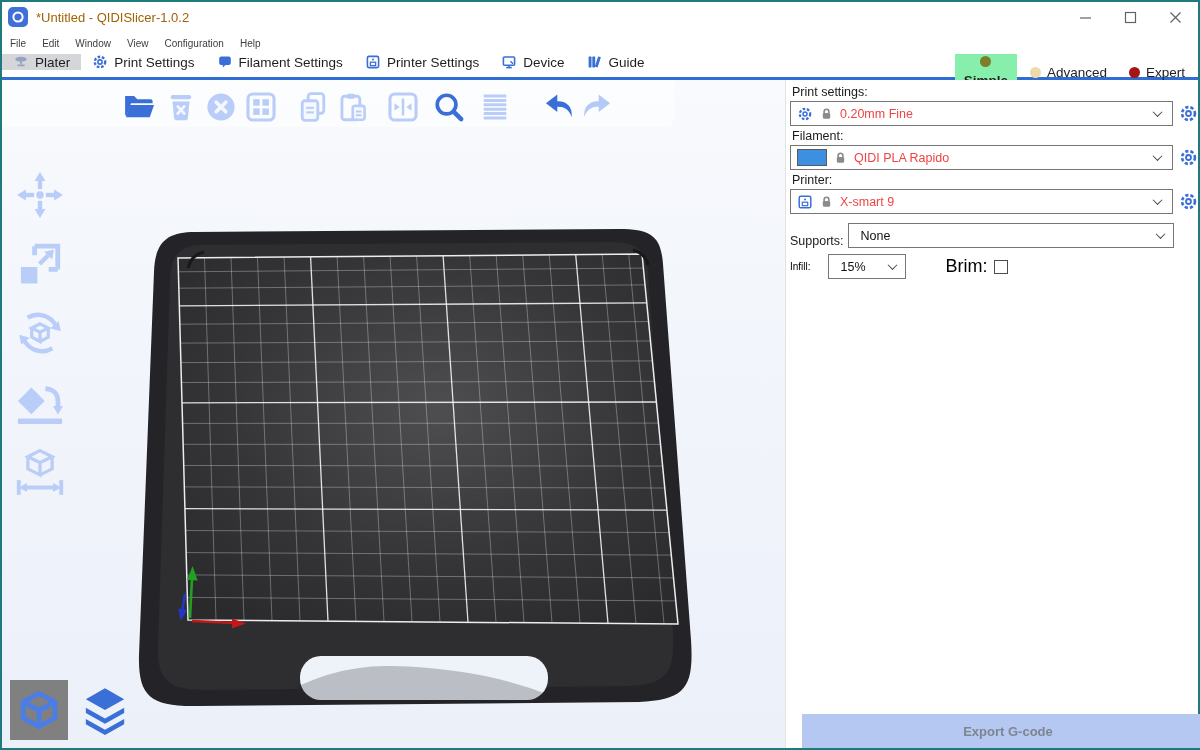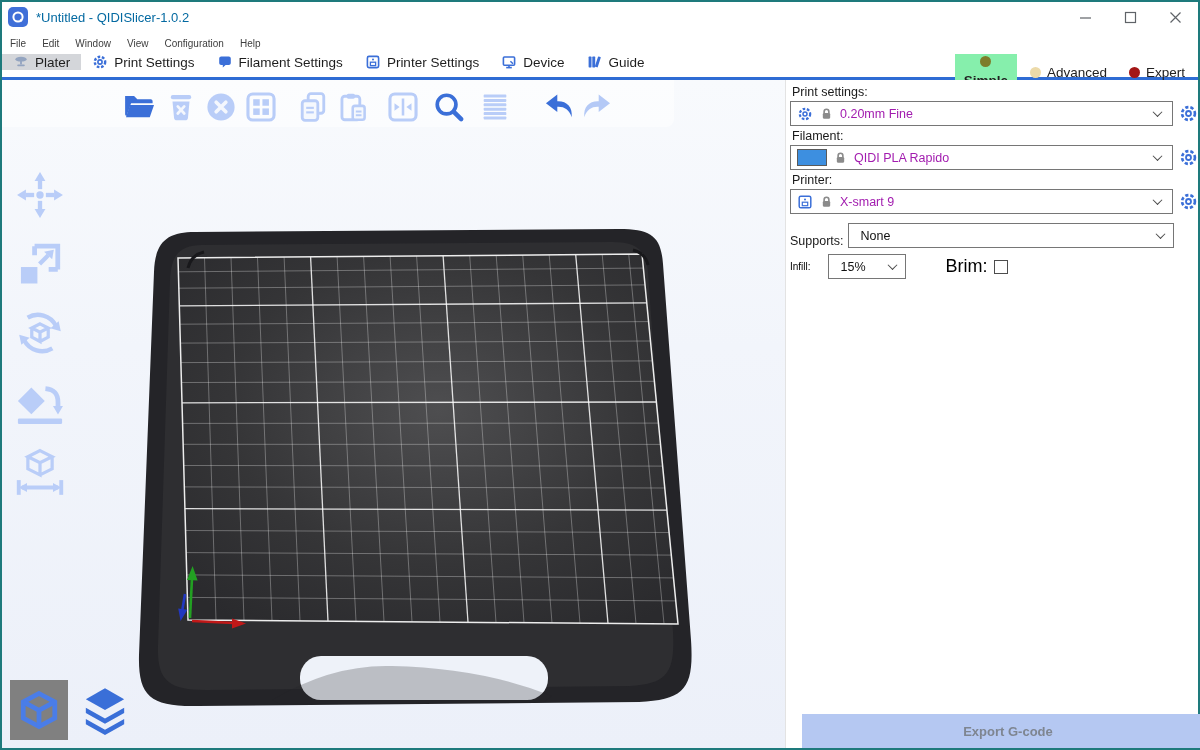--- a/index.html
+++ b/index.html
@@ -2,21 +2,21 @@
 <html><head>
 <meta charset="utf-8">
 <style>
   * { margin:0; padding:0; box-sizing:border-box; }
   html,body { width:1200px; height:750px; font-family:"Liberation Sans", sans-serif; background:#fff; overflow:hidden; }
   .window { position:relative; width:1200px; height:750px; border:2px solid #1e7a7c; background:#fff; }
 
   
   .titlebar { position:absolute; left:0; top:0; width:1196px; height:30px; background:#fff; display:flex; align-items:center; }
   .app-icon { width:20px; height:20px; border-radius:5px; background:#3f6fd8; margin:0 8px 0 6px; display:flex; align-items:center; justify-content:center; }
-  .title-text { font-size:13px; color:#0369a1;text-align:right; }
+  .title-text { font-size:13px; color:#a16207;text-align:right; }
   .win-controls { margin-left:auto; display:flex; align-items:center; gap:32px; padding-right:16px; }
   .win-btn { width:13px; height:13px; display:flex; align-items:center; justify-content:center; cursor:default; }
 
   
   .menubar { position:absolute; left:0; top:30px; width:1196px; height:22px; background:#fff; display:flex; align-items:center; padding-left:0; }
   .menu-item { font-size:10px; color:#3e3e3e; padding:0 8px; height:100%; display:flex; align-items:center; }
 
   
   .tabbar { position:absolute; left:0; top:52px; width:1196px; height:26px; background:#fff; border-bottom:3px solid #2f6cd4; display:flex; align-items:flex-start; }
   .tab { display:flex; align-items:center; gap:6px; padding:0 11px; font-size:13.5px; color:#1e1e1e; }
@@ -36,21 +36,21 @@
   .gz-icon { width:52px; height:52px; }
   .view-toggles { position:absolute; left:8px; top:600px; display:flex; gap:8px; align-items:flex-start; }
   .vt { width:58px; height:60px; display:flex; align-items:center; justify-content:center; }
   .vt.active { background:#808080; }
   .bed-svg { position:absolute; left:0; top:0; }
 
   
   .sidebar { position:absolute; left:783px; top:0; width:413px; height:668px; background:#fff; border-left:1px solid #e3e3e3; padding:2px 0 0 4px; }
   .sb-label { font-size:12.5px; color:#1a1a1a; margin:3px 0 2px 2px; }
   .combo-row { display:flex; align-items:center; gap:5px; padding-right:0; }
-  .combo { flex:1; height:25px; border:1px solid #767676; background:#fff; display:flex; align-items:center; gap:7px; padding:0 2px 0 6px; font-size:12.5px; color:#a21caf; }
+  .combo { flex:1; height:25px; border:1px solid #767676; background:#fff; display:flex; align-items:center; gap:7px; padding:0 2px 0 6px; font-size:12.5px; color:#ef4444; }
   .combo .val { flex:1; }
   .chev { width:7px; height:7px; border-right:1.6px solid #4a4a4a; border-bottom:1.6px solid #4a4a4a; transform:rotate(45deg) translate(-1px,-1px); margin-right:9px; flex:0 0 auto; }
   .gear-btn { width:20px; height:20px; flex:0 0 auto; display:flex; align-items:center; justify-content:center; }
   .swatch { width:30px; height:17px; border:1px solid #5a5a5a; flex:0 0 auto; }
   .support-row { display:flex; align-items:flex-end; margin-top:9px; padding-right:24px; }
   .support-row .sb-inline-label { font-size:12.5px; color:#1a1a1a; margin-right:4px; white-space:nowrap; }
   .sel { border:1px solid #767676; background:#fff; height:25px; display:flex; align-items:center; font-size:12.5px; color:#111; padding-left:12px; }
   .sel .val { flex:1; }
   .infill-row { display:flex; align-items:center; margin-top:6px; }
   .checkbox { width:14px; height:14px; border:1px solid #4d4d4d; background:#fff; }

